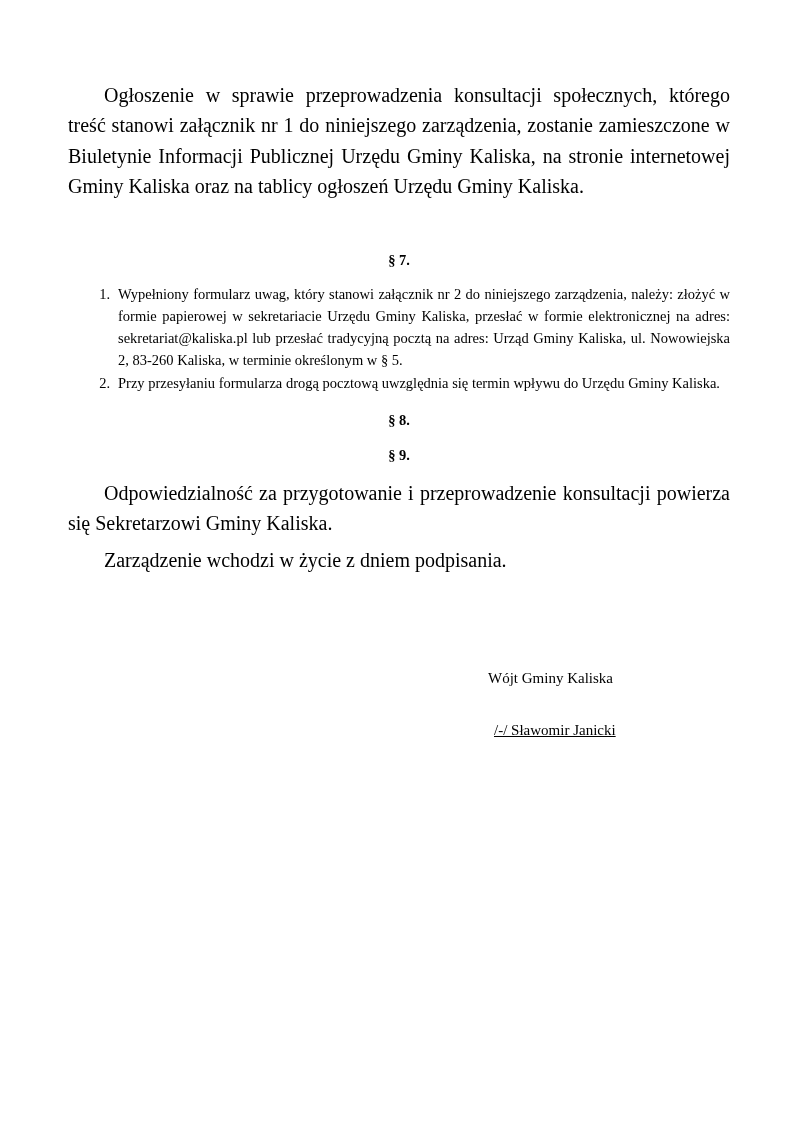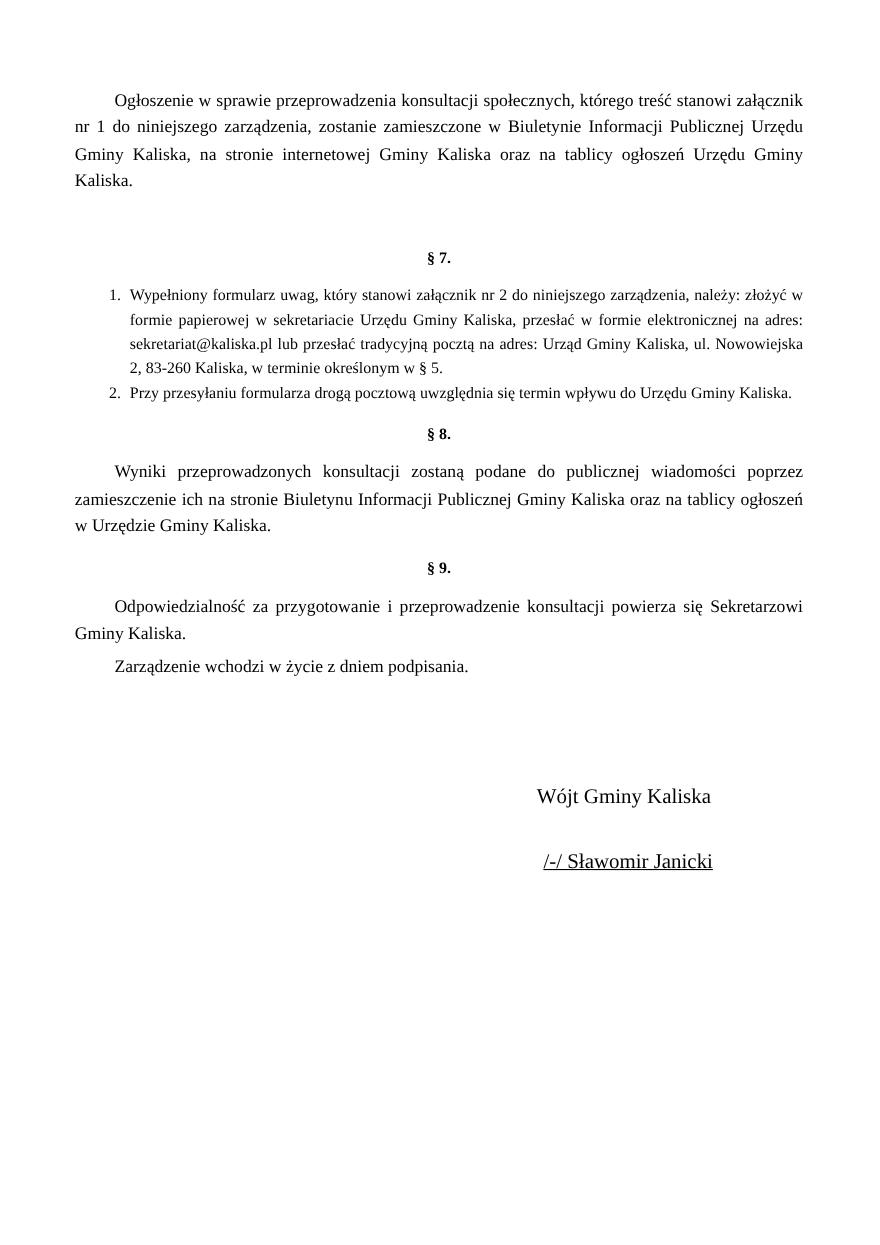--- a/index.html
+++ b/index.html
@@ -16,21 +16,21 @@
     overflow: hidden;
   }
   .page {
     width: 800px;
     height: 1132px;
     box-sizing: border-box;
     padding: 80px 70px 60px 68px;
     position: relative;
   }
   .para {
-    font-size: 16px;
+    font-size: 20px;
     line-height: 1.52;
     text-align: justify;
     margin: 0 0 6px 0;
   }
   .para.indent {
     text-indent: 36px;
   }
   .section-heading {
     text-align: center;
     font-size: 14.5px;
@@ -55,21 +55,21 @@
     position: absolute;
     left: 14px;
     top: 0;
     width: 28px;
     text-align: right;
   }
   .spacer-lg { height: 26px; }
   .signature-block {
     margin-top: 92px;
     padding-left: 420px;
-    font-size: 19px;
+    font-size: 15px;
     line-height: 1.5;
   }
   .signature-name {
     margin-bottom: 30px;
   }
   .signature-person {
     padding-left: 6px;
     text-decoration: underline;
   }
 </style>
@@ -90,21 +90,20 @@
       <span>Wypełniony formularz uwag, który stanowi załącznik nr 2 do niniejszego zarządzenia, należy: złożyć w formie papierowej w sekretariacie Urzędu Gminy Kaliska, przesłać w formie elektronicznej na adres: sekretariat@kaliska.pl lub przesłać tradycyjną pocztą na adres: Urząd Gminy Kaliska, ul. Nowowiejska 2, 83-260 Kaliska, w terminie określonym w § 5.</span>
     </li>
     <li>
       <span class="marker">2.</span>
       <span>Przy przesyłaniu formularza drogą pocztową uwzględnia się termin wpływu do Urzędu Gminy Kaliska.</span>
     </li>
   </ol>
 
   <div class="section-heading">§ 8.</div>
 
-  <p class="para indent">Wyniki przeprowadzonych konsultacji zostaną podane do publicznej wiadomości poprzez zamieszczenie ich na stronie Biuletynu Informacji Publicznej Gminy Kaliska oraz na tablicy ogłoszeń w Urzędzie Gminy Kaliska.</p>
 
   <div class="section-heading">§ 9.</div>
 
   <p class="para indent">Odpowiedzialność za przygotowanie i przeprowadzenie konsultacji powierza się Sekretarzowi Gminy Kaliska.</p>
 
 
   <p class="para indent">Zarządzenie wchodzi w życie z dniem podpisania.</p>
 
   <div class="signature-block">
     <div class="signature-name">Wójt Gminy Kaliska</div>

